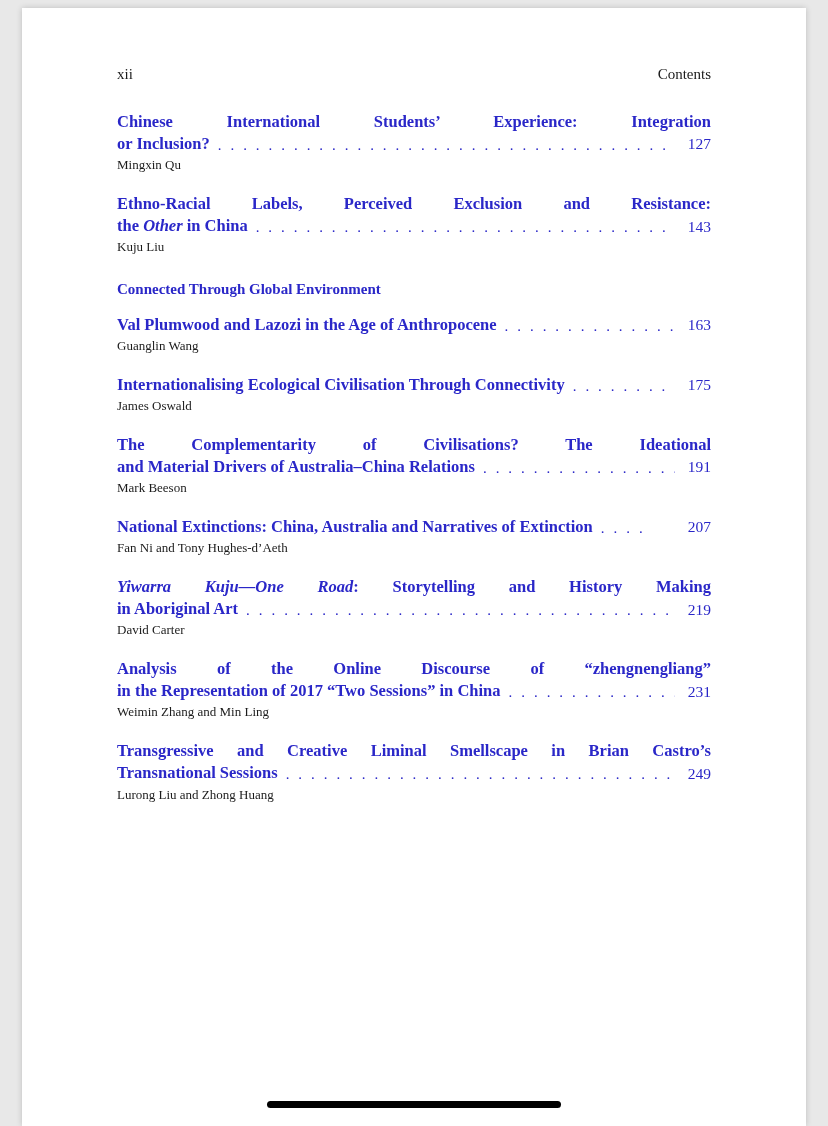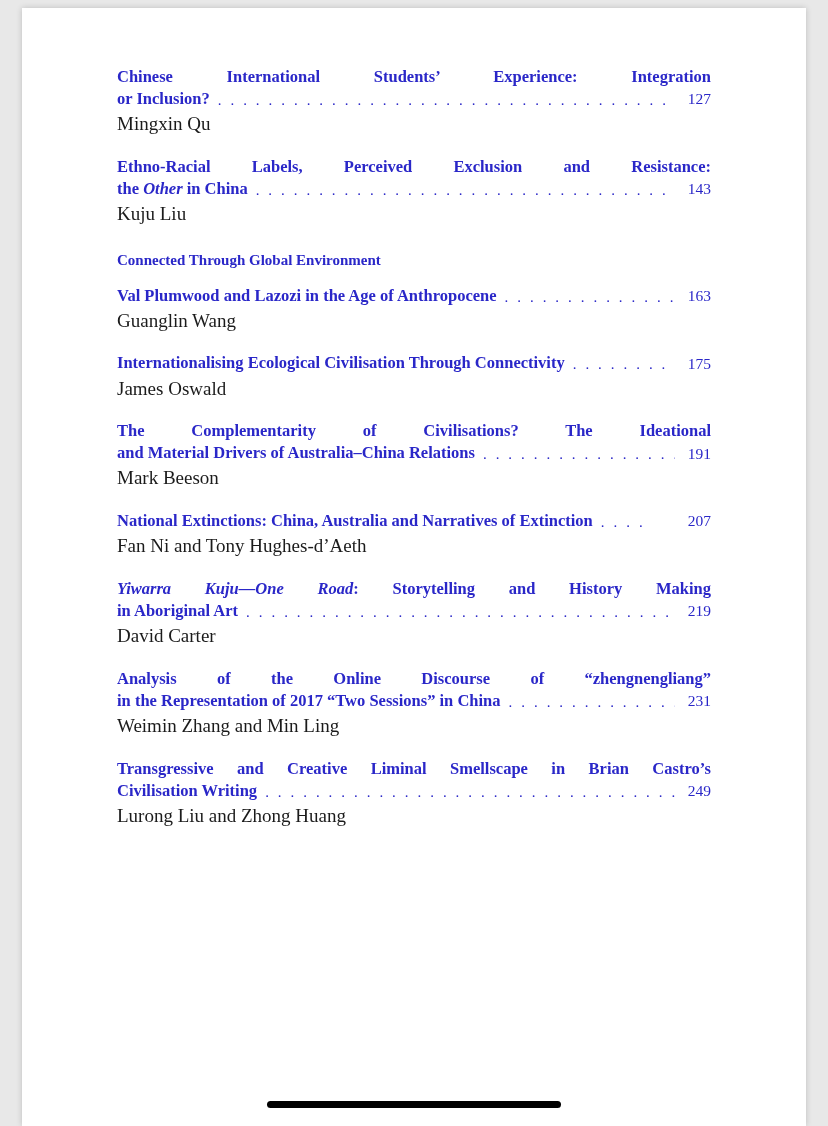--- a/index.html
+++ b/index.html
@@ -90,21 +90,21 @@
     flex: 0 0 auto;
     color: #2a27c8;
     font-weight: normal;
     font-size: 15.5px;
     text-align: right;
     width: 30px;
   }
   .authors {
     color: #1b1b1b;
     font-weight: normal;
-    font-size: 19px;
+    font-size: 13px;
     margin-top: 2px;
     line-height: 1.3;
   }
 
   .home-indicator {
     position: absolute;
     left: 50%;
     transform: translateX(-50%);
     bottom: 18px;
     width: 294px;
@@ -112,20 +112,24 @@
     border-radius: 4px;
     background: #000000;
   }
 </style>
 </head>
 <body>
 
 <div class="page">
   <div class="content">
 
+    <div class="header-row">
+      <div class="folio">xii</div>
+      <div class="header-label">Contents</div>
+    </div>
 
     <div id="entries">
         <div class="entry">
           <div class="title-block">
             <span class="title-line">Chinese International Students’ Experience: Integration</span>
             <div class="last-line">
               <span class="txt">or Inclusion?</span>
               <span class="leader">. . . . . . . . . . . . . . . . . . . . . . . . . . . . . . . . . . . . . . . . . . . . . . . . . . . . . . . . . . . . . . . .</span>
               <span class="page-num">127</span>
             </div>
@@ -204,21 +208,21 @@
               <span class="leader">. . . . . . . . . . . . . . .</span>
               <span class="page-num">231</span>
             </div>
           </div>
           <div class="authors">Weimin Zhang and Min Ling</div>
         </div>
         <div class="entry">
           <div class="title-block">
             <span class="title-line">Transgressive and Creative Liminal Smellscape in Brian Castro’s</span>
             <div class="last-line">
-              <span class="txt">Civilisation Writing</span>
+              <span class="txt">Transnational Sessions</span>
               <span class="leader">. . . . . . . . . . . . . . . . . . . . . . . . . . . . . . . . . . . . . . . . . . . . . . . . . . . . . . . . . . .</span>
               <span class="page-num">249</span>
             </div>
           </div>
           <div class="authors">Lurong Liu and Zhong Huang</div>
         </div>
       </div>
 
   </div>
 </div>

